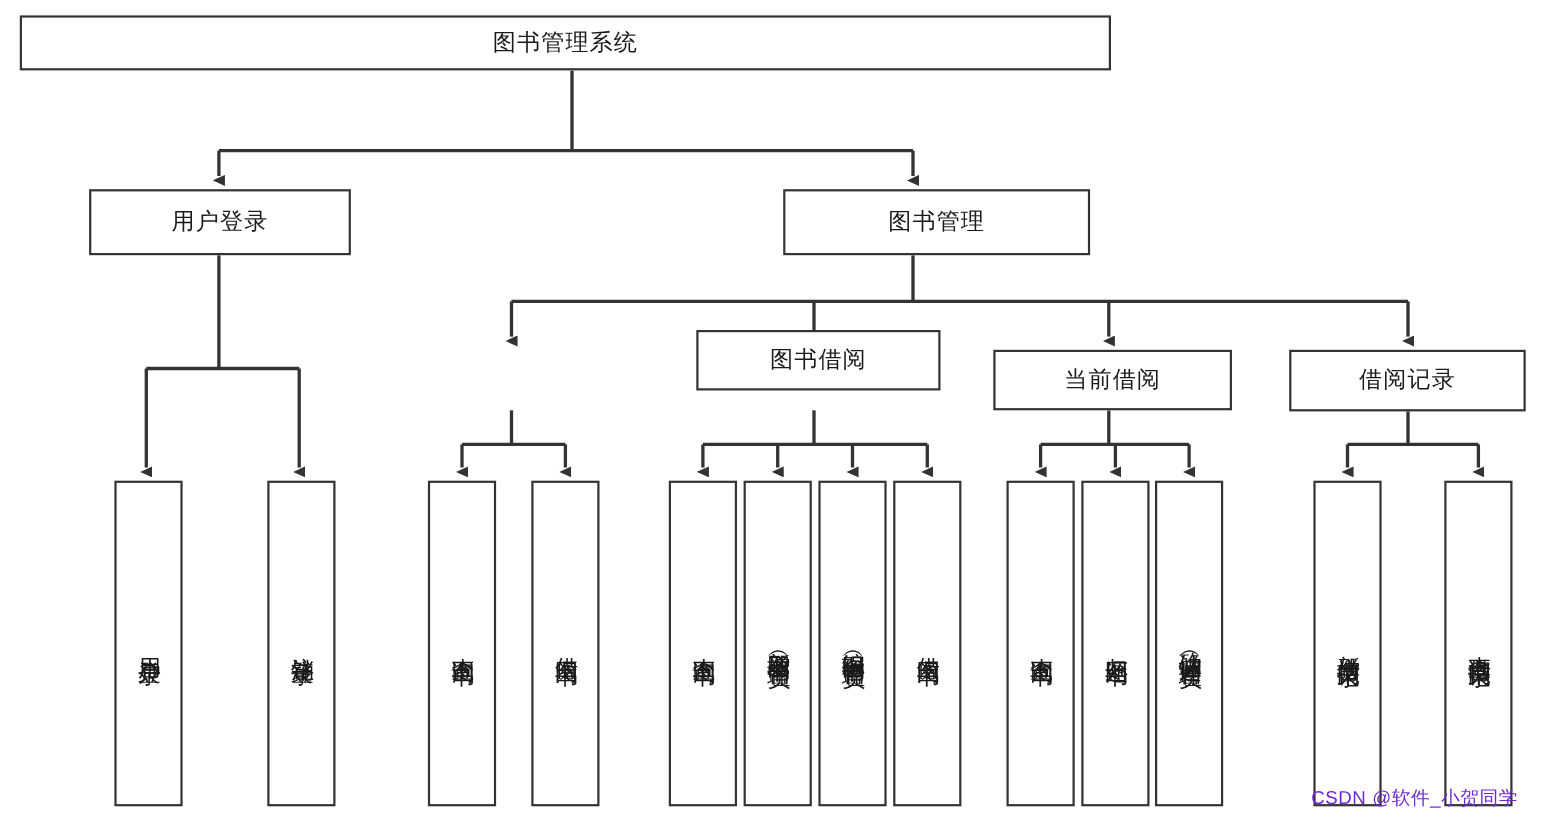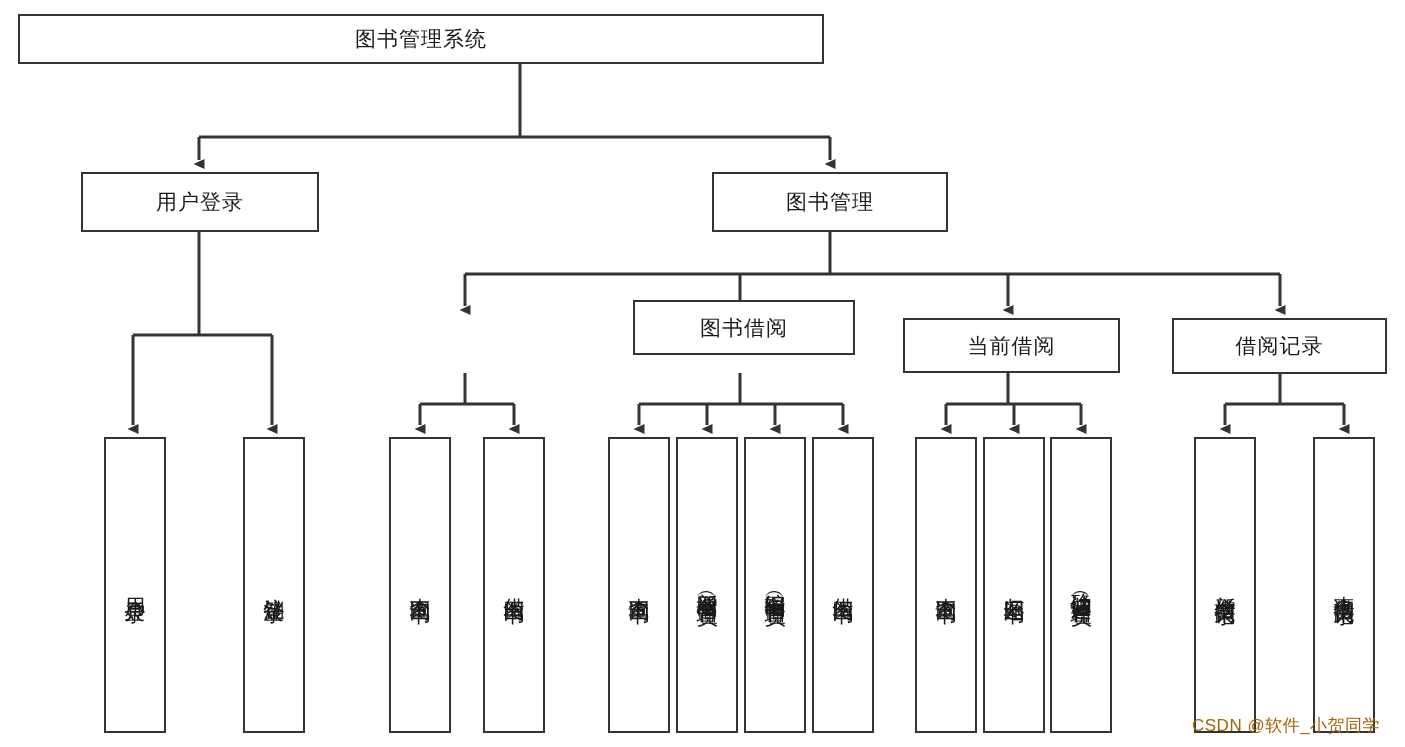--- a/index.html
+++ b/index.html
@@ -52,21 +52,21 @@
     writing-mode: vertical-rl;
     text-orientation: upright;
     display: block;
     text-align: center;
     letter-spacing: 2px;
     white-space: nowrap;
   }
   .watermark {
     position: absolute;
     font-size: 17px;
-    color: #a16207;
+    color: #6d28d9;
     white-space: nowrap;
     letter-spacing: 0.5px;
   }
 </style>
 </head>
 <body>
 
 <div id="canvas">
 
   <svg id="wires" viewBox="0 0 1405 747" xmlns="http://www.w3.org/2000/svg">
@@ -113,28 +113,28 @@
       <path d="M1014,404 L1014,425" marker-end="url(#arrow)"></path>
       <path d="M1081,404 L1081,425" marker-end="url(#arrow)"></path>
 
       <path d="M1280,373 L1280,404"></path>
       <path d="M1225,404 L1344,404"></path>
       <path d="M1225,404 L1225,425" marker-end="url(#arrow)"></path>
       <path d="M1344,404 L1344,425" marker-end="url(#arrow)"></path>
     </g>
   </svg>
 
-  <div class="node h" style="left:18px; top:14px; width:806px; height:50px;">
+  <div class="node h" style="left:18px; top:14px; width:992px; height:50px;">
     <span>图书管理系统</span>
   </div>
 
   <div class="node h" style="left:81px; top:172px; width:238px; height:60px;">
     <span>用户登录</span>
   </div>
-  <div class="node h" style="left:712px; top:172px; width:236px; height:60px;justify-content:center;">
+  <div class="node h" style="left:712px; top:172px; width:279px; height:60px;justify-content:center;">
     <span>图书管理</span>
   </div>
 
   <div class="node h" style="left:633px; top:300px; width:222px; height:55px;">
     <span>图书借阅</span>
   </div>
   <div class="node h" style="left:903px; top:318px; width:217px; height:55px;">
     <span>当前借阅</span>
   </div>
   <div class="node h" style="left:1172px; top:318px; width:215px; height:56px;">

